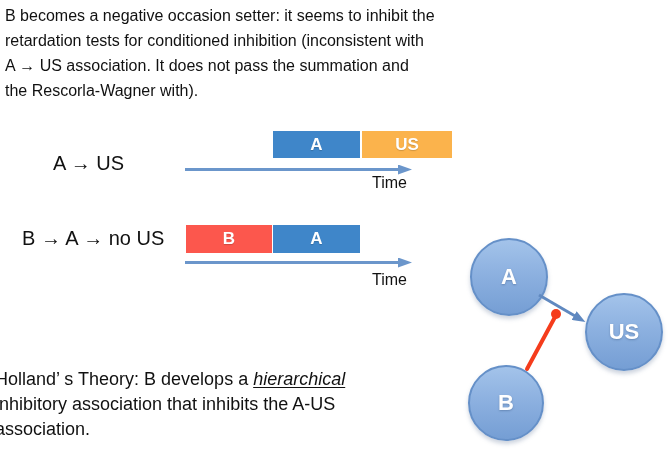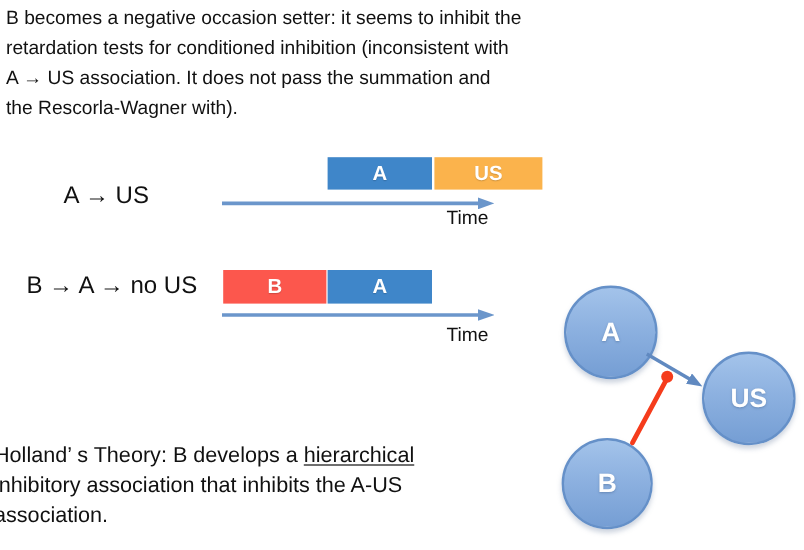--- a/index.html
+++ b/index.html
@@ -84,21 +84,21 @@
 
   
   .holland {
     position: absolute;
     left: -5px;
     top: 367px;
     font-size: 18px;
     line-height: 25px;
   }
   .holland .line { white-space: nowrap; }
-  .underlined { text-decoration: underline; text-underline-offset: 2px; }
+  .underlined { text-decoration: underline; text-underline-offset: 2px; font-style: italic; }
 </style>
 </head>
 <body>
 
 <div id="slide">
 
   <div class="intro">
     <div class="line">B becomes a negative occasion setter: it seems to inhibit the</div>
     <div class="line">retardation tests for conditioned inhibition (inconsistent with</div>
     <div class="line">A → US association. It does not pass the summation and</div>

